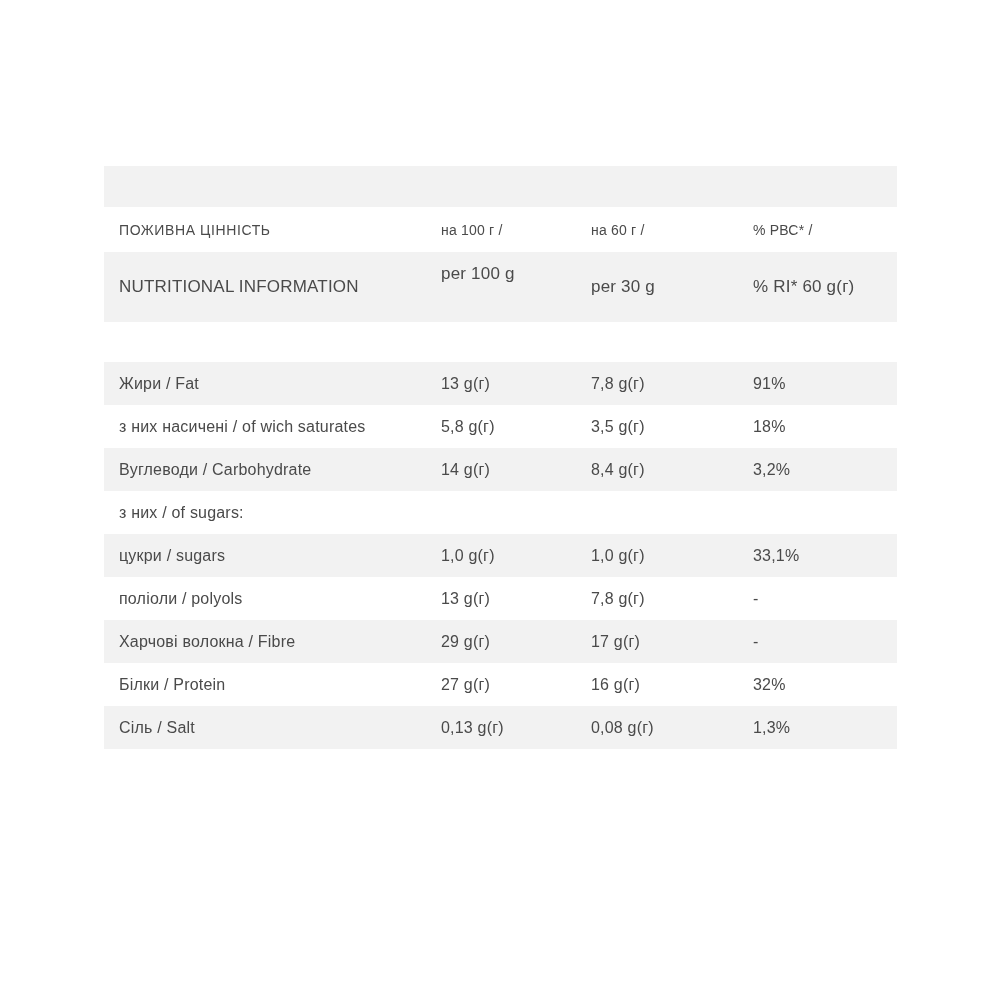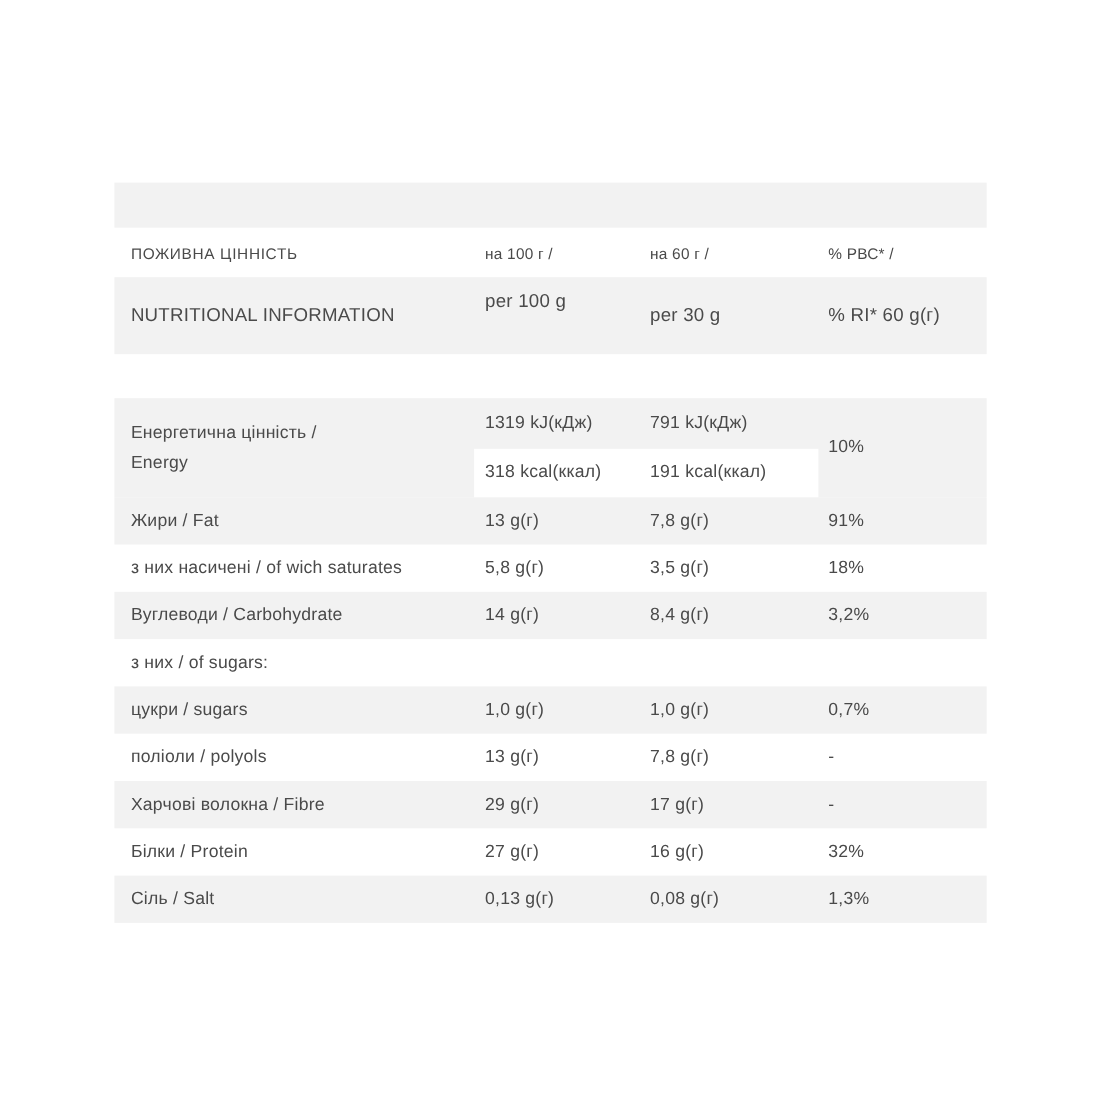--- a/index.html
+++ b/index.html
@@ -94,36 +94,20 @@
 
   <div class="row hrow2 gray">
     <div class="c1">NUTRITIONAL INFORMATION</div>
     <div class="c2">per 100 g</div>
     <div class="c3">per 30 g</div>
     <div class="c4">% RI* 60 g(г)</div>
   </div>
 
   <div class="gap"></div>
 
-  <div class="row erow gray">
-    <div class="whitebox"></div>
-    <div class="cell elabel">
-      <span>Енергетична цінність /</span>
-      <span>Energy</span>
-    </div>
-    <div class="cell ecol">
-      <span class="line">1319 kJ(кДж)</span>
-      <span class="line">318 kcal(ккал)</span>
-    </div>
-    <div class="cell ecol">
-      <span class="line">791 kJ(кДж)</span>
-      <span class="line">191 kcal(ккал)</span>
-    </div>
-    <div class="cell c4">10%</div>
-  </div>
 
   <div class="rows">
 
     <div class="row">
       <div>Жири / Fat</div>
       <div>13 g(г)</div>
       <div>7,8 g(г)</div>
       <div>91%</div>
     </div>
 
@@ -145,21 +129,21 @@
       <div>з них / of sugars:</div>
       <div></div>
       <div></div>
       <div></div>
     </div>
 
     <div class="row">
       <div>цукри / sugars</div>
       <div>1,0 g(г)</div>
       <div>1,0 g(г)</div>
-      <div>0,7%</div>
+      <div>33,1%</div>
     </div>
 
     <div class="row">
       <div>поліоли / polyols</div>
       <div>13 g(г)</div>
       <div>7,8 g(г)</div>
       <div>-</div>
     </div>
 
     <div class="row">

